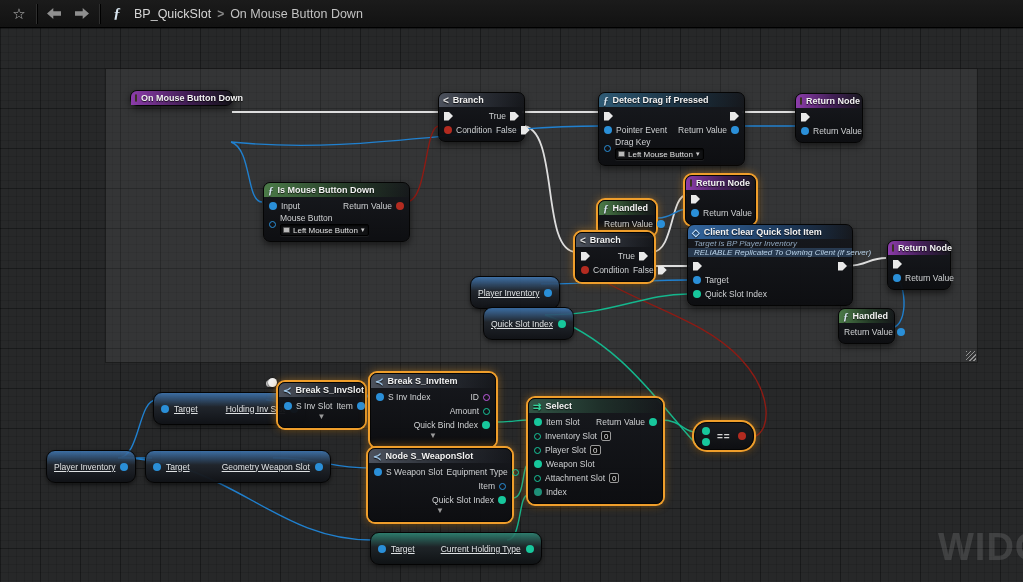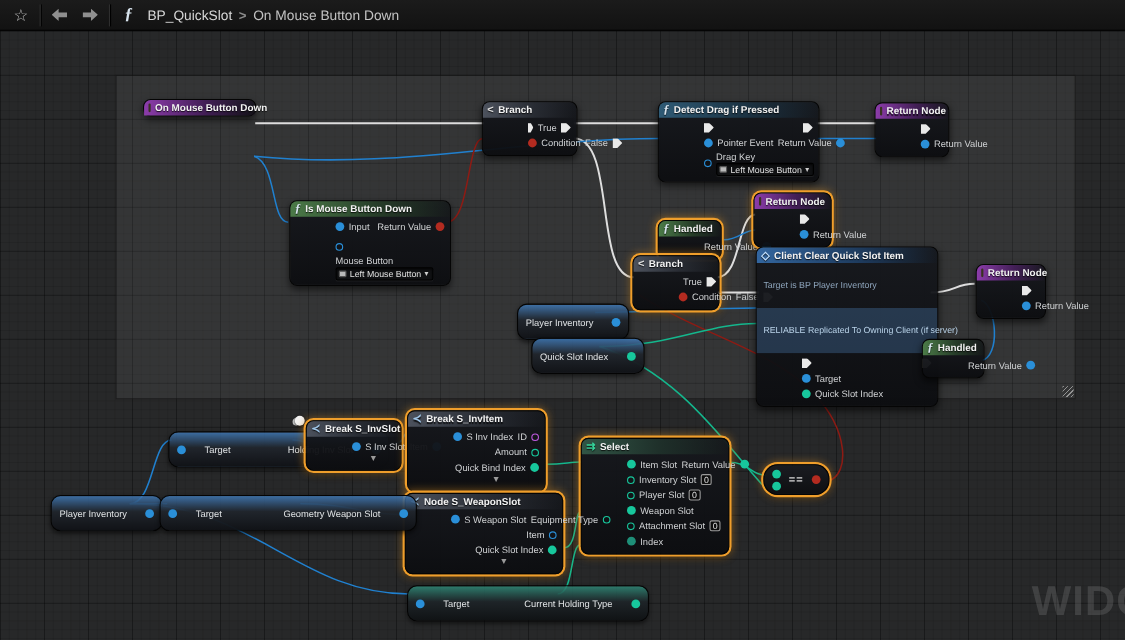--- a/index.html
+++ b/index.html
@@ -64,25 +64,25 @@
   .hdr-blue   { background:linear-gradient(90deg, rgba(52,106,166,.95), rgba(30,62,100,.85) 60%, rgba(20,26,34,.3)); }
   .hdr-dark   { background:linear-gradient(90deg, rgba(82,88,100,.9), rgba(44,48,56,.8) 55%, rgba(22,24,28,.2)); }
   .hdr-select { background:linear-gradient(90deg, rgba(52,92,74,.9), rgba(32,52,44,.8) 55%, rgba(20,26,24,.2)); }
   .ico-fn { font-style:italic; font-family:"Liberation Serif",serif; color:#d9e6f0; font-size:11px; font-weight:bold; }
   .ico-sq { width:8px; height:8px; background:linear-gradient(180deg,#cbb77e,#8e7b4d); border:1px solid #3a3222; border-radius:1px; }
   .ico-diamond { color:#bfe0ff; font-size:10px; }
   .ico-select { color:#35d29a; font-size:10px; font-weight:bold; }
   .ico-break { color:#9fc6e8; font-size:10px; font-weight:bold; }
   .ico-branch { color:#e0e0e0; font-size:10px; font-weight:bold; }
 
-  .rows { padding:2px 0 4px;margin-left:36px; }
+  .rows { padding:2px 0 4px; }
   .row { display:flex; align-items:center; min-height:14px; padding:0 5px; gap:4px; }
   .right { margin-left:auto; display:flex; align-items:center; gap:4px; }
   .lbl { white-space:nowrap; color:#cfd1d3; }
-  .sub { font-size:8px; padding:16px 6px; color:#8fa6bd; white-space:nowrap; }
+  .sub { font-style:italic; font-size:8px; padding:0 6px; color:#8fa6bd; white-space:nowrap; }
   .sub.hl { background:rgba(70,115,165,.38); color:#b9d2e8; }
 
   .execpin { width:9px; height:9px; background:#e9e9e9;
     clip-path:polygon(0 0,50% 0,100% 50%,50% 100%,0 100%); }
   .pin { width:8px; height:8px; border-radius:50%; flex:none; }
   .p-blue { background:#2a8fd8; } .p-red { background:#b32b20; }
   .p-grn { background:#17c79c; } .p-teal { background:#1e8f78; }
   .h-blue { width:7px; height:7px; background:transparent; border:1.6px solid #2a8fd8; }
   .h-grn  { width:7px; height:7px; background:transparent; border:1.6px solid #17c79c; }
   .h-pur  { width:7px; height:7px; background:transparent; border:1.6px solid #c05ae0; }
@@ -91,23 +91,23 @@
     box-shadow:inset 0 1px 2px rgba(0,0,0,.8), 0 1px 0 rgba(255,255,255,.06);
     border-radius:2px; padding:0 4px 0 2px; height:12px; font-size:8px; color:#e0e0e0; white-space:nowrap; }
   .key-ico { width:7px; height:6px; background:#b9b9b9; border-radius:1px; border:1px solid #555; }
   .caret { font-size:7px; color:#cfcfcf; }
   .valbox { border:1px solid #9a9a9a; background:#0c0c0c; color:#e2e2e2; font-size:8px;
     min-width:10px; height:10px; line-height:9px; text-align:center; border-radius:2px; padding:0 2px; }
   .expander { text-align:center; color:#9a9a9a; font-size:8px; line-height:8px; padding-bottom:2px; }
 
   
   .pill { position:absolute; height:33px; border-radius:9px; display:flex; align-items:center;
-    gap:17px; padding:0 7px; font-size:8.5px; color:#dfe2e4; border:1px solid #040404;
+    gap:5px; padding:0 7px; font-size:8.5px; color:#dfe2e4; border:1px solid #040404;
     background:linear-gradient(180deg, rgba(64,122,184,.85) 0%, rgba(32,37,44,.97) 45%, rgba(16,18,22,.97) 100%);
-    box-shadow:0 2px 4px rgba(0,0,0,.5); white-space:nowrap; }
+    box-shadow:0 2px 4px rgba(0,0,0,.5); white-space:nowrap;text-decoration:underline; }
   .pill.teal { background:linear-gradient(180deg, rgba(46,138,120,.85) 0%, rgba(30,36,40,.97) 45%, rgba(15,18,20,.97) 100%); }
 
   .equals-node { position:absolute; display:flex; align-items:center; gap:7px;
     background:linear-gradient(180deg, rgba(26,28,33,.97), rgba(13,14,17,.97));
     border:1px solid #050505; border-radius:13px; padding:0 7px; height:28px; }
   .eq-ins { display:flex; flex-direction:column; gap:3px; }
   .eq-op { color:#d4d4d4; font-weight:bold; font-size:10px; letter-spacing:1px; }
 
   .cursor-dot { position:absolute; width:9px; height:9px; border-radius:50%;
     background:#f2f2f2; box-shadow:0 1px 3px rgba(0,0,0,.8), -3px 1px 0 -1px rgba(242,242,242,.85); }
@@ -262,21 +262,21 @@
       </div>
     <div class="rows">
       <div class="row">
           <span class="pin p-blue"></span>
           <span class="lbl">Input</span>
         <span class="right">
             <span class="lbl">Return Value</span>
             <span class="pin p-red"></span>
           </span>
         </div>
-      <div class="row" style="align-items:flex-start;min-height:24px;flex-direction:column;">
+      <div class="row" style="align-items:flex-start;min-height:24px;">
           <span class="pin h-blue" style="margin-top:8px;"></span>
         <span style="display:flex;flex-direction:column;gap:1px;">
           <span class="lbl">Mouse Button</span>
           <span class="dropdown">
               <span class="key-ico"></span>
               <span>Left Mouse Button</span>
               <span class="caret">▾</span>
             </span>
         </span>
         </div>

